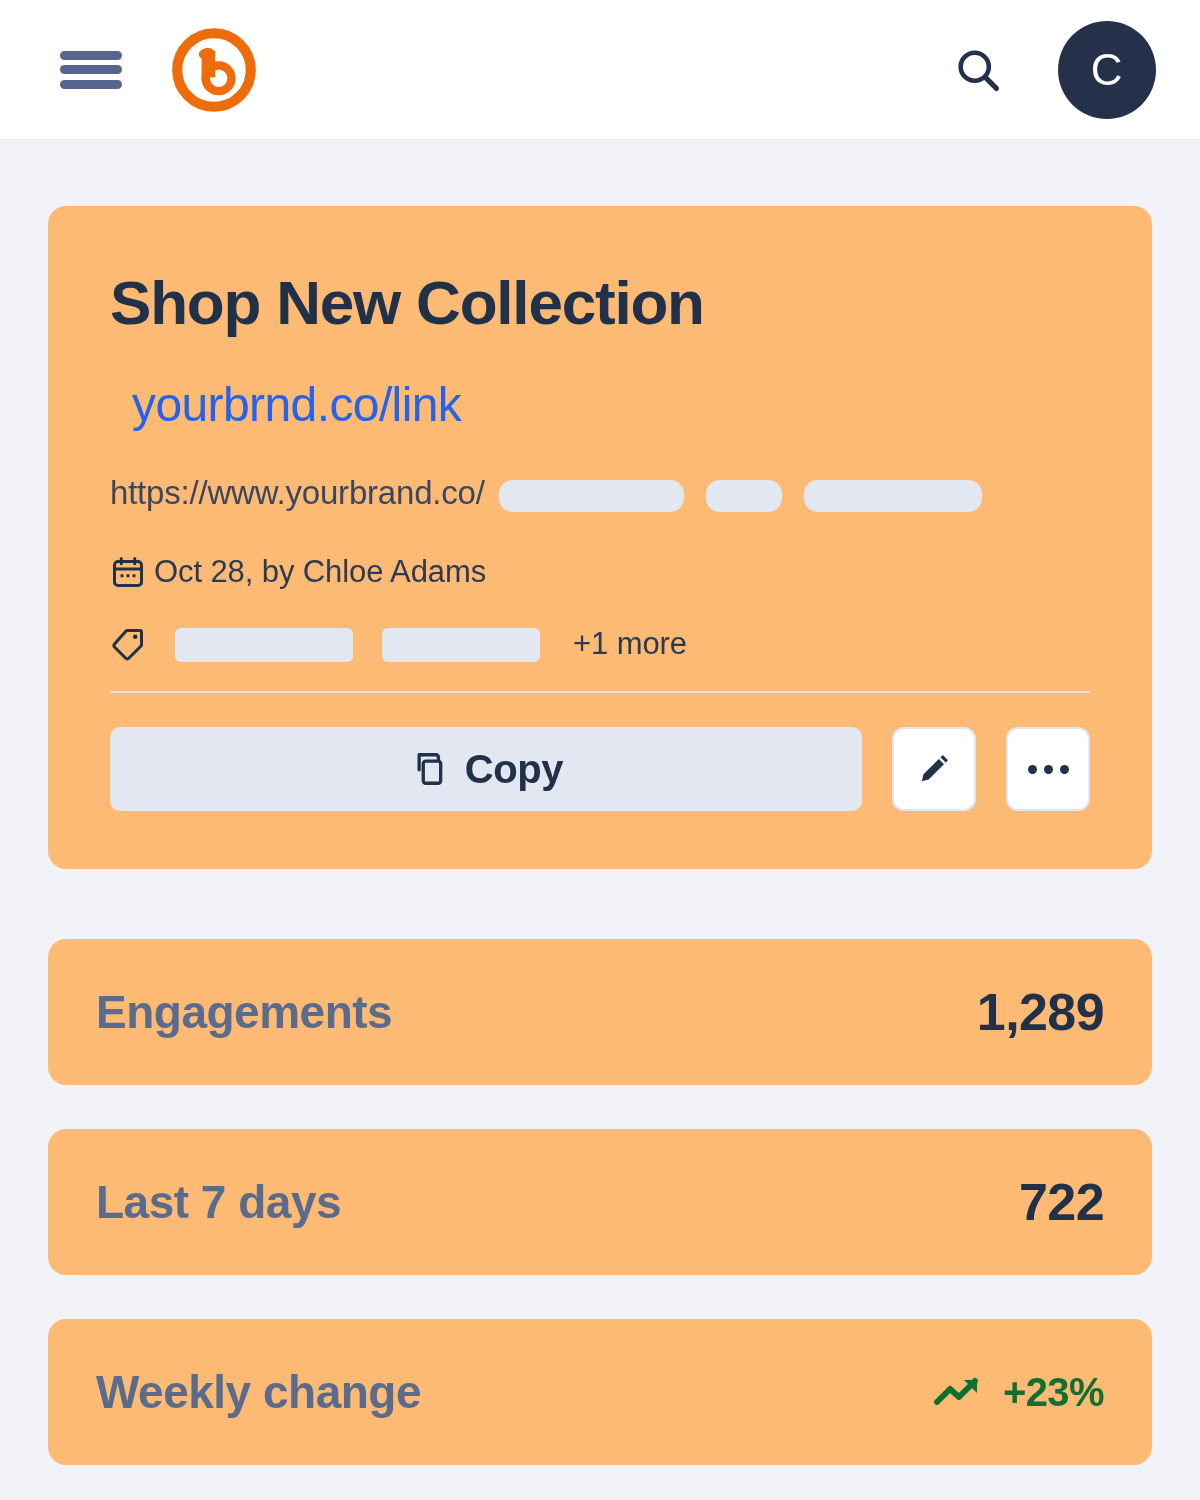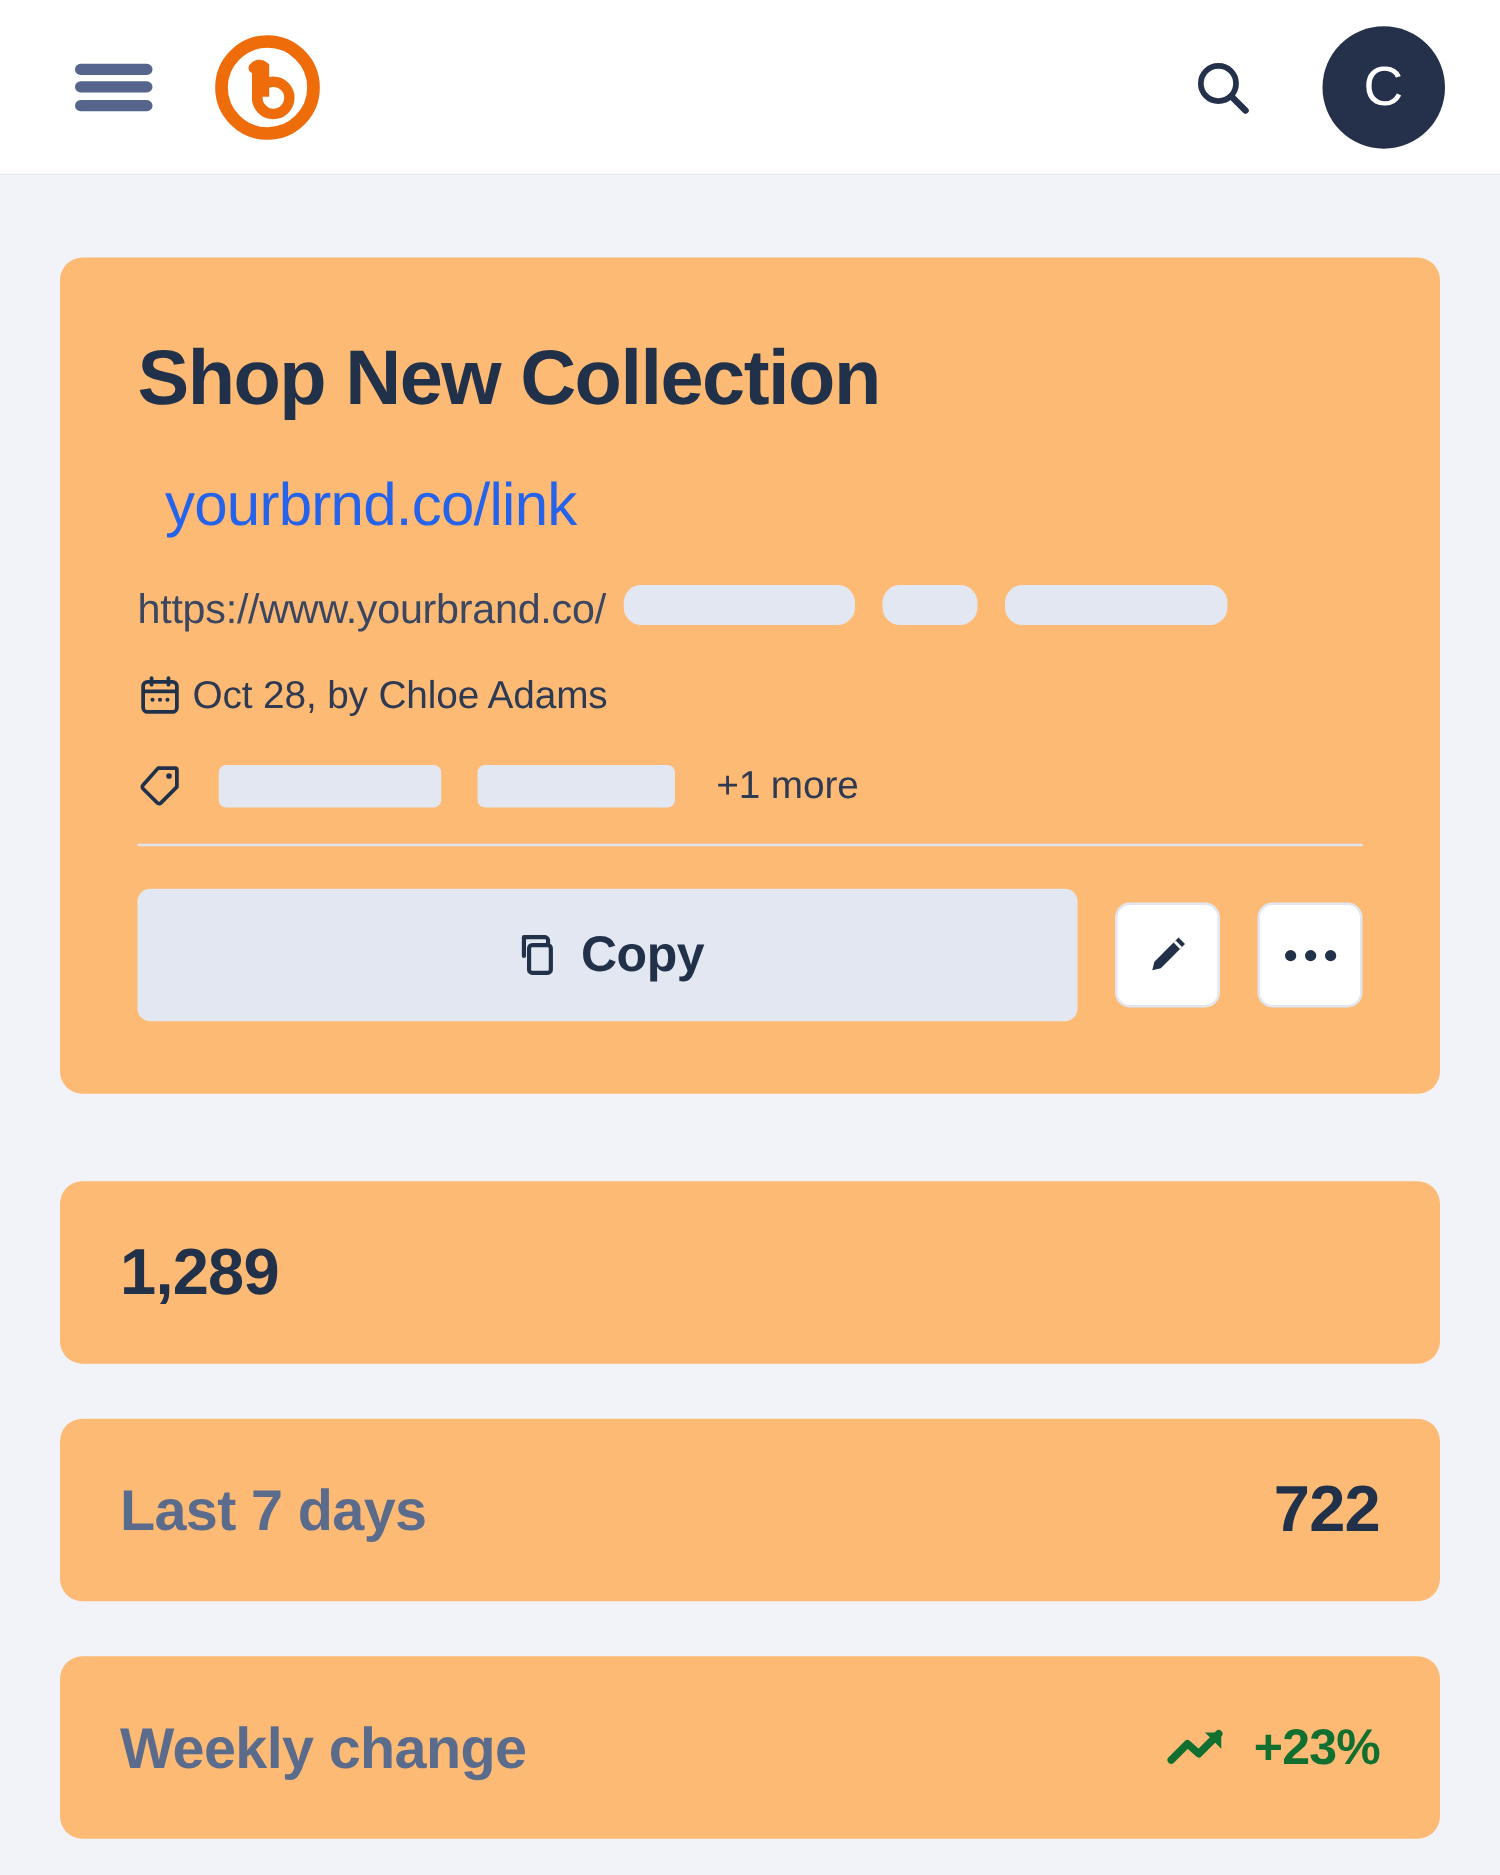--- a/index.html
+++ b/index.html
@@ -115,23 +115,23 @@
     letter-spacing: -0.6px;
     text-decoration: none;
     display: inline-block;
     margin-bottom: 36px;
     cursor: pointer;
     margin-left: 22px;
   }
 
   .long-url-row {
     display: flex;
-    align-items: flex-start;
+    align-items: flex-end;
     gap: 0;
-    margin-bottom: 24px;
+    margin-bottom: 40px;
     height: 44px;
   }
   .long-url-text {
     font-size: 33px;
     color: #3b4761;
     letter-spacing: -0.2px;
     white-space: nowrap;
   }
   .skel {
     background: #e3e7f1;
@@ -183,21 +183,21 @@
   }
 
   .actions {
     display: flex;
     align-items: center;
     gap: 30px;
   }
 
   .copy-btn {
     flex: 1;
-    height: 106px;
+    height: 84px;
     background: #e3e7f1;
     border: none;
     border-radius: 10px;
     display: flex;
     align-items: center;
     justify-content: center;
     gap: 18px;
     cursor: pointer;
     font-family: inherit;
   }
@@ -361,20 +361,21 @@
         <span class="dots">
           <i></i>
           <i></i>
           <i></i>
         </span>
       </button>
     </div>
   </div>
 
   <div class="card stat-card">
+    <span class="stat-label">Engagements</span>
     <span class="stat-value">1,289</span>
   </div>
 
   <div class="card stat-card">
     <span class="stat-label">Last 7 days</span>
     <span class="stat-value">722</span>
   </div>
 
   <div class="card stat-card">
     <span class="stat-label">Weekly change</span>

